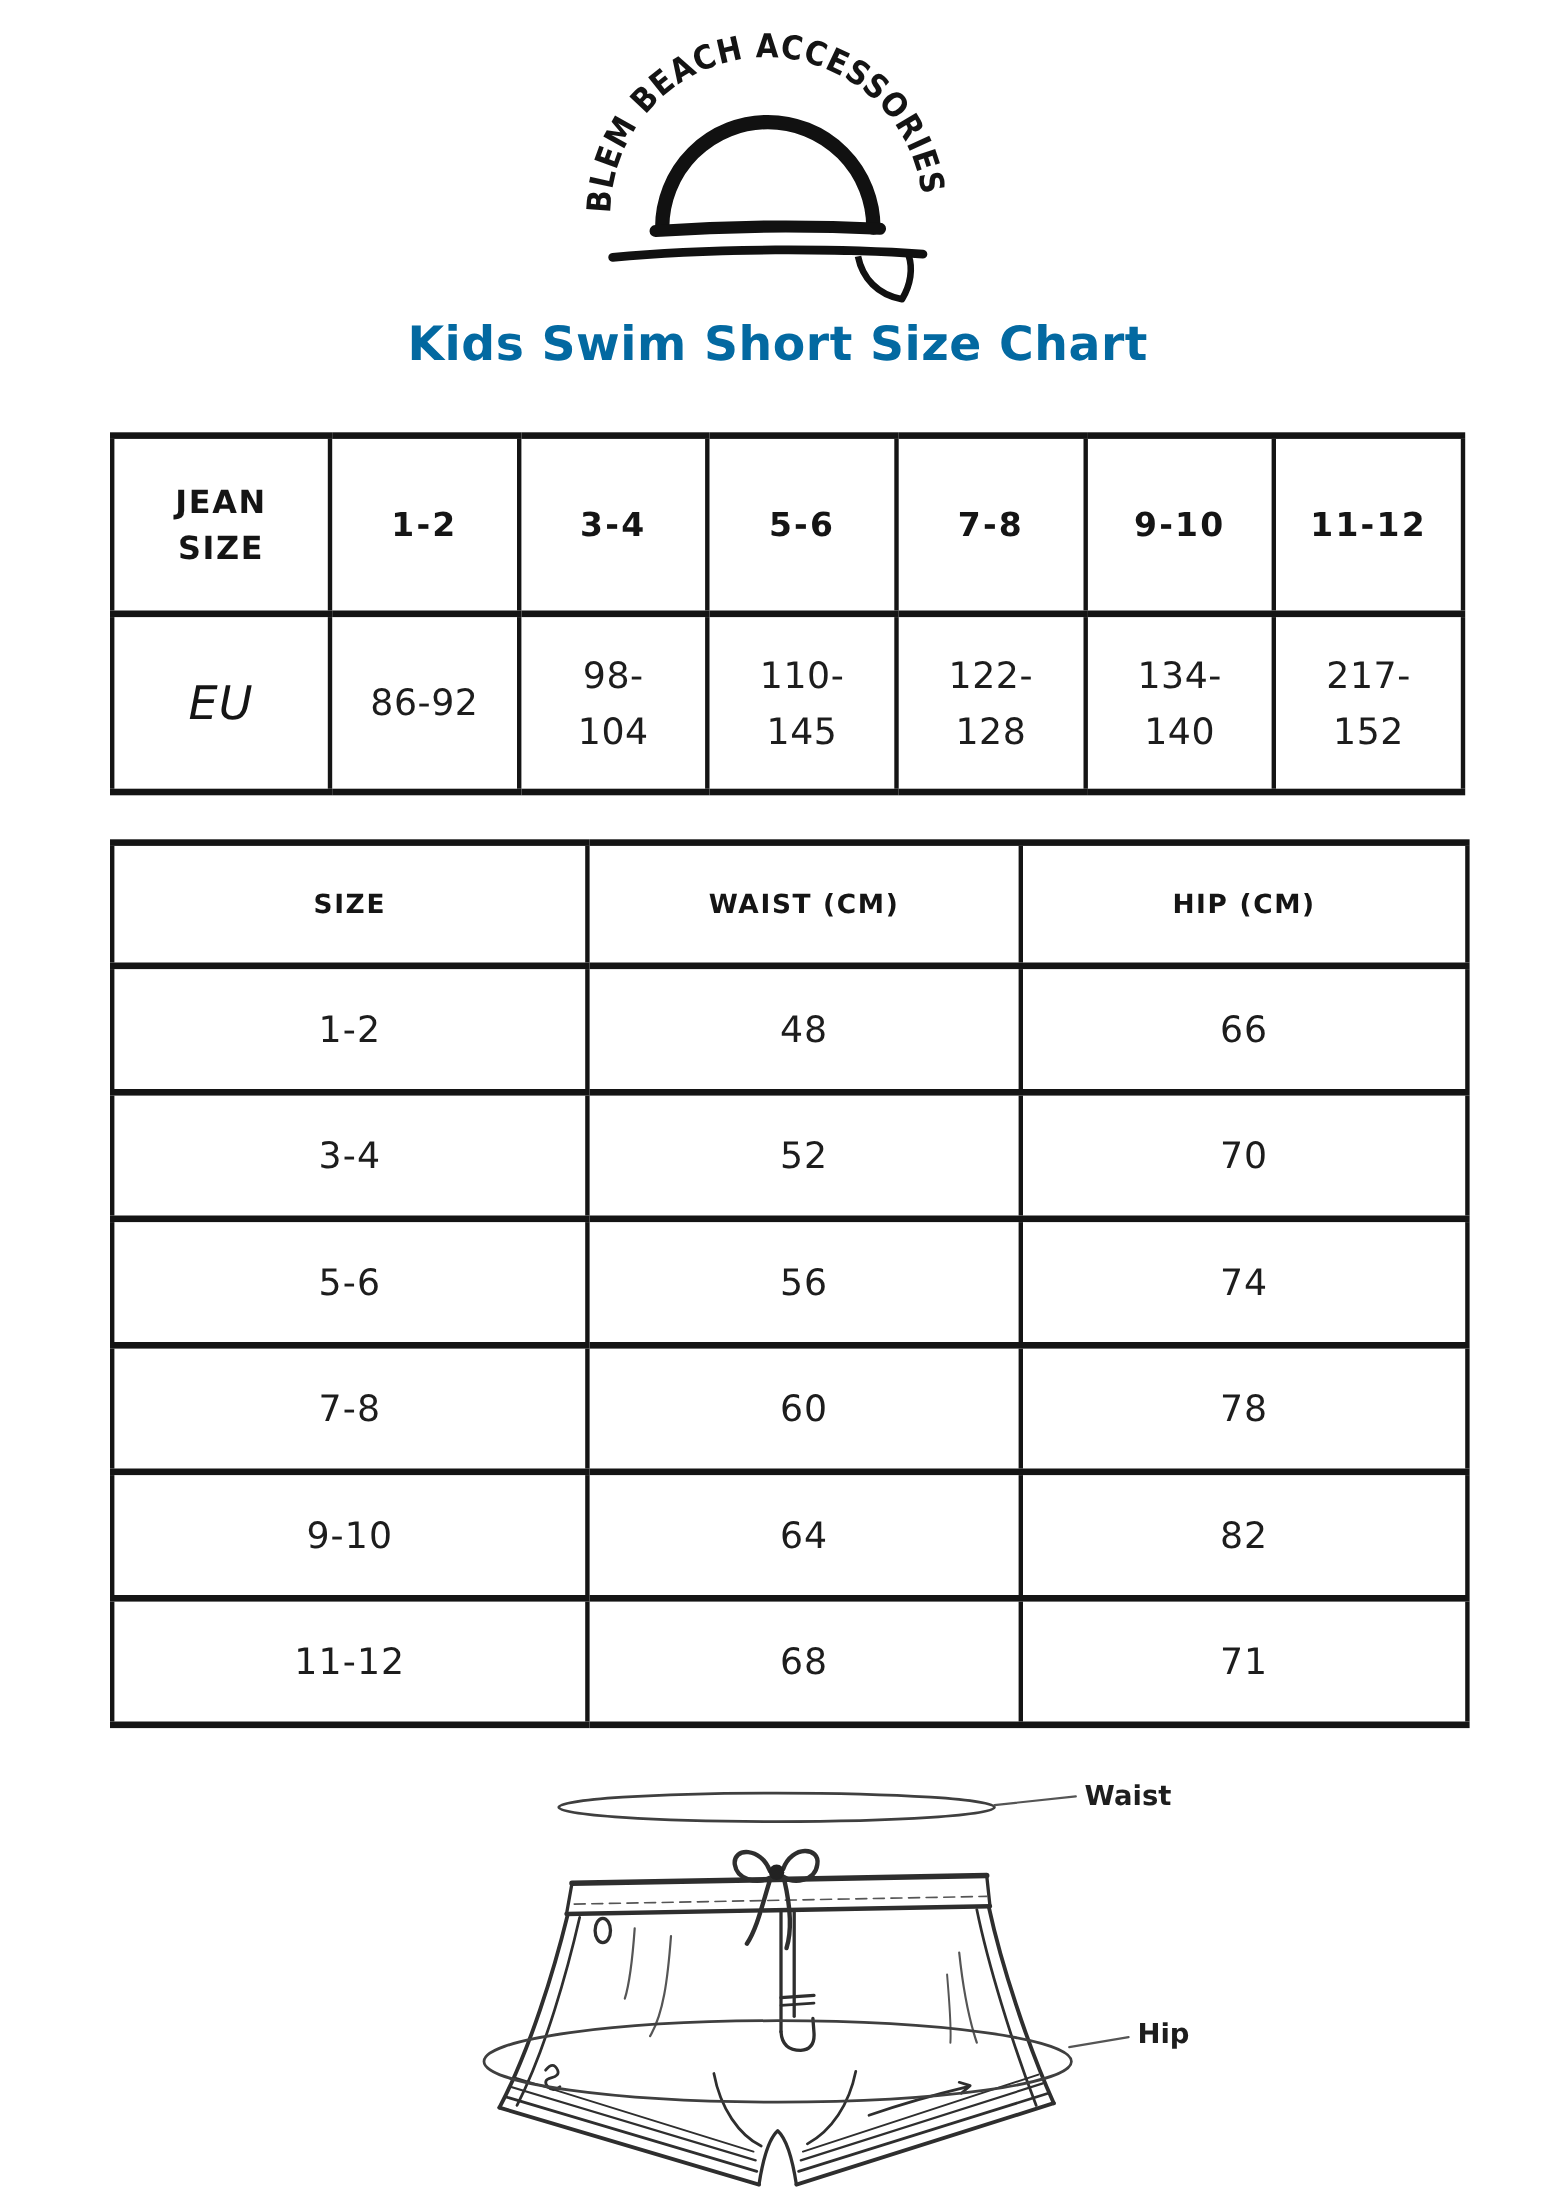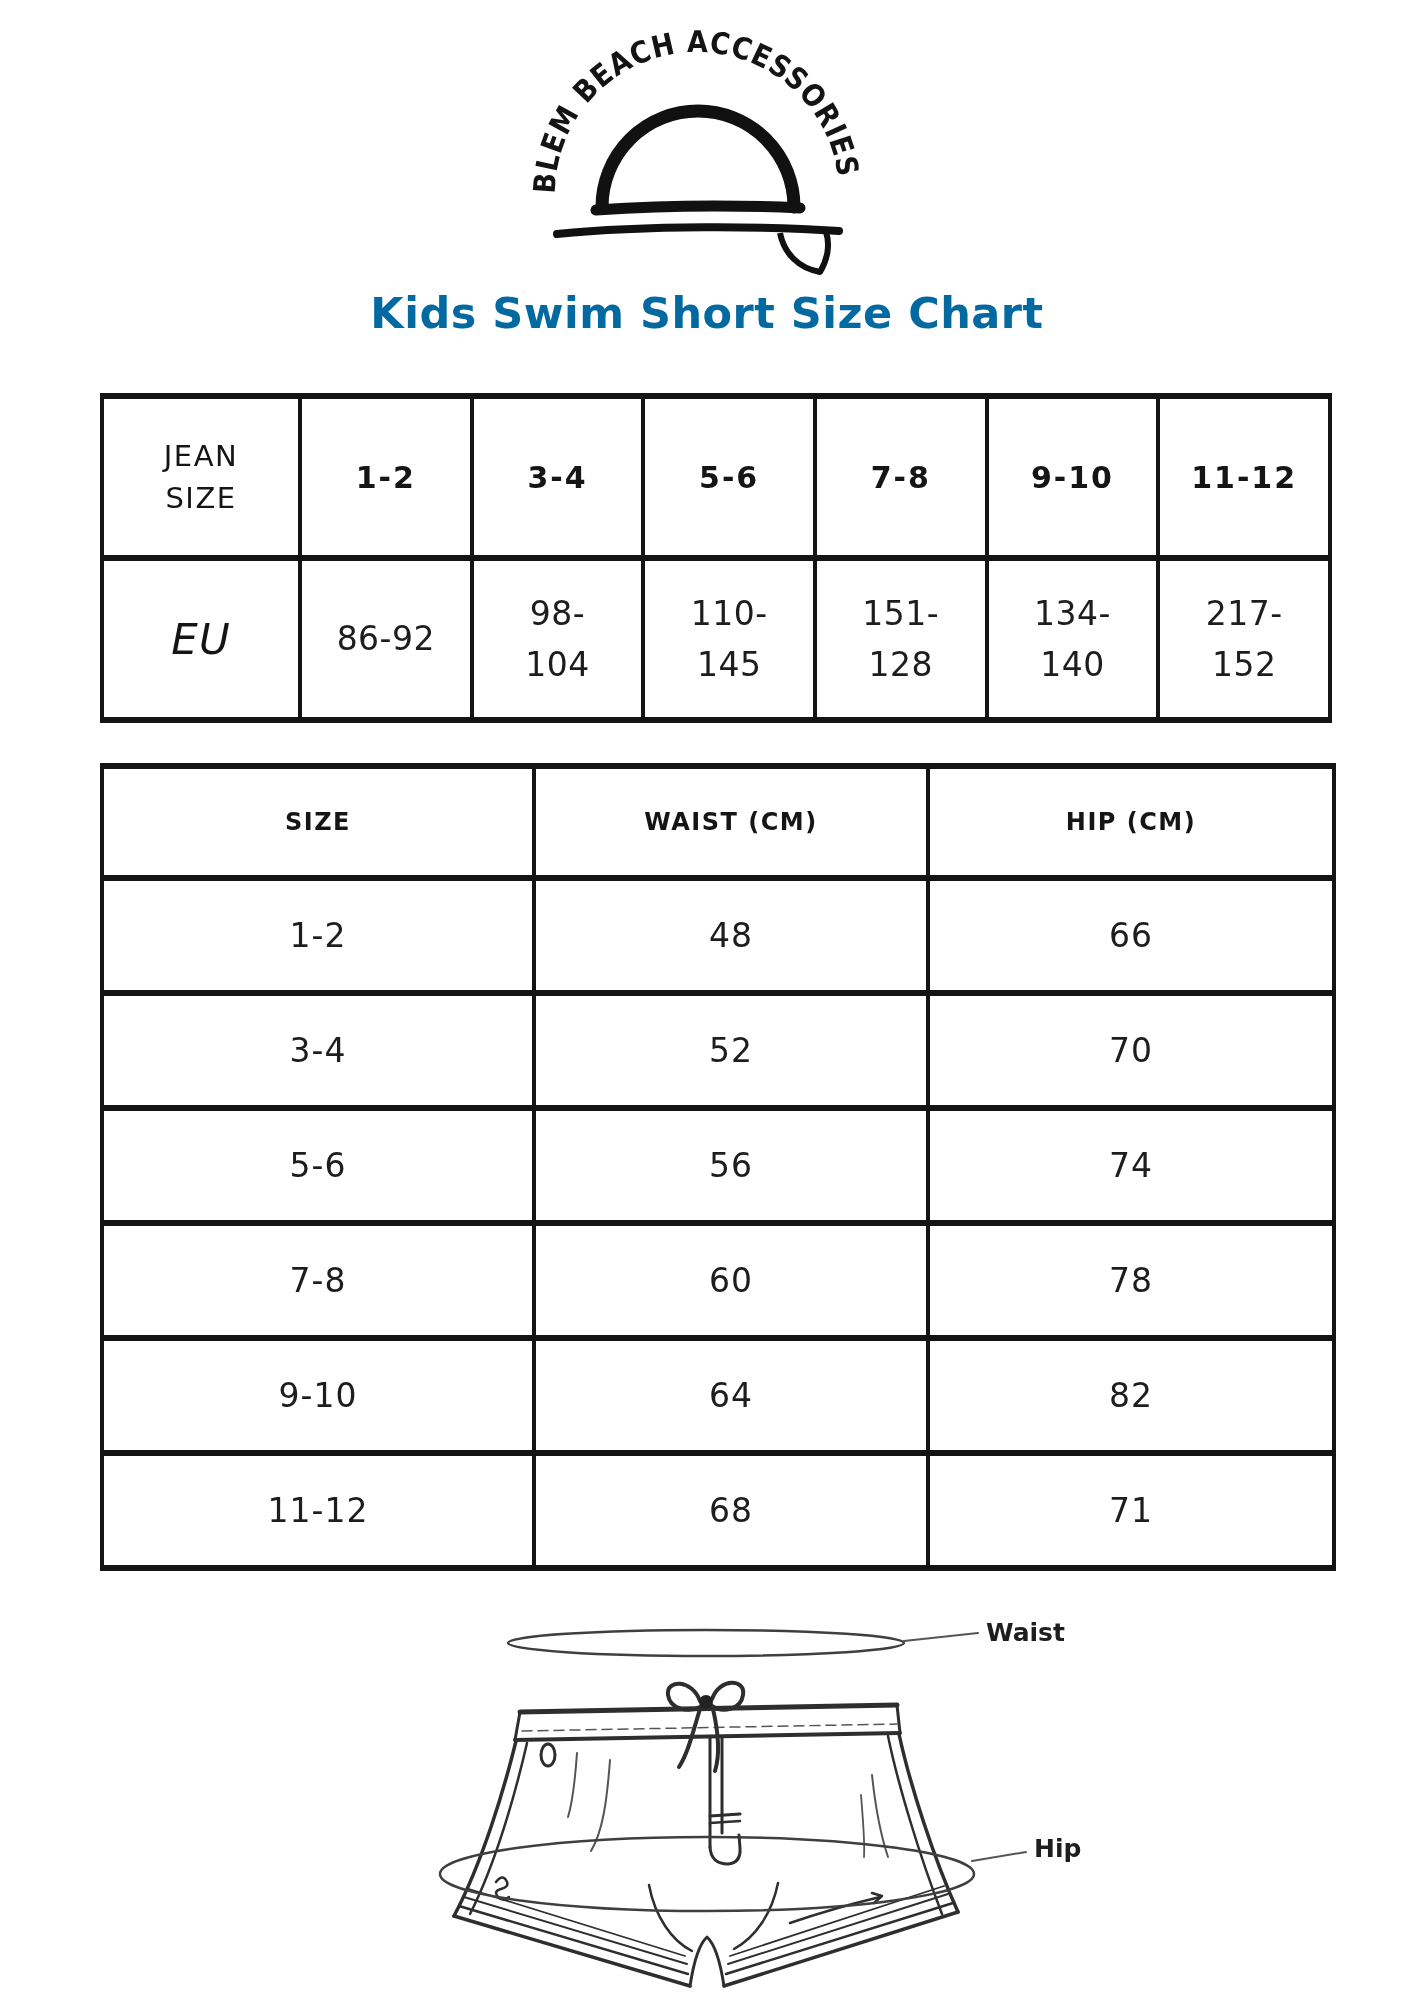--- a/index.html
+++ b/index.html
@@ -19,21 +19,21 @@
   }
   table{border-collapse:collapse;table-layout:fixed;position:absolute;background:#fff;}
   td,th{
     border-left:4px solid #141414;border-right:4px solid #141414;
     border-top:6px solid #141414;border-bottom:6px solid #141414;
     text-align:center;vertical-align:middle;padding:0;
   }
   .jean-table{left:100px;top:393px;width:1232px;}
   .jean-table tr.hdr{height:162px;}
   .jean-table tr.eu{height:162px;}
-  .jean-head{font-size:29px;font-weight:400;letter-spacing:1.5px;line-height:1.45;}
+  .jean-head{font-size:29px;font-weight:700;letter-spacing:1.5px;line-height:1.45;}
   .jean-col{font-size:30px;font-weight:700;letter-spacing:2px;}
   .eu-label{font-size:42px;font-style:italic;font-weight:400;letter-spacing:1px;}
   .eu-val{font-size:33px;font-weight:400;line-height:1.55;color:#1d1d1d;letter-spacing:.5px;}
   .meas-table{left:100px;top:763px;width:1232px;}
   .meas-table tr.hdr{height:112px;}
   .meas-table tr.data{height:115px;}
   .meas-head{font-size:24px;font-weight:700;letter-spacing:1.5px;}
   .meas-val{font-size:33px;font-weight:400;color:#1d1d1d;letter-spacing:1px;}
   .diagram-svg{position:absolute;left:320px;top:1585px;}
   .sk{stroke:#2e2e2e;fill:none;stroke-linecap:round;stroke-linejoin:round;}
@@ -96,21 +96,21 @@
       </td>
       <td class="eu-val">
         <div>98-</div>
         <div>104</div>
       </td>
       <td class="eu-val">
         <div>110-</div>
         <div>145</div>
       </td>
       <td class="eu-val">
-        <div>151-</div>
+        <div>122-</div>
         <div>128</div>
       </td>
       <td class="eu-val">
         <div>134-</div>
         <div>140</div>
       </td>
       <td class="eu-val">
         <div>217-</div>
         <div>152</div>
       </td>

